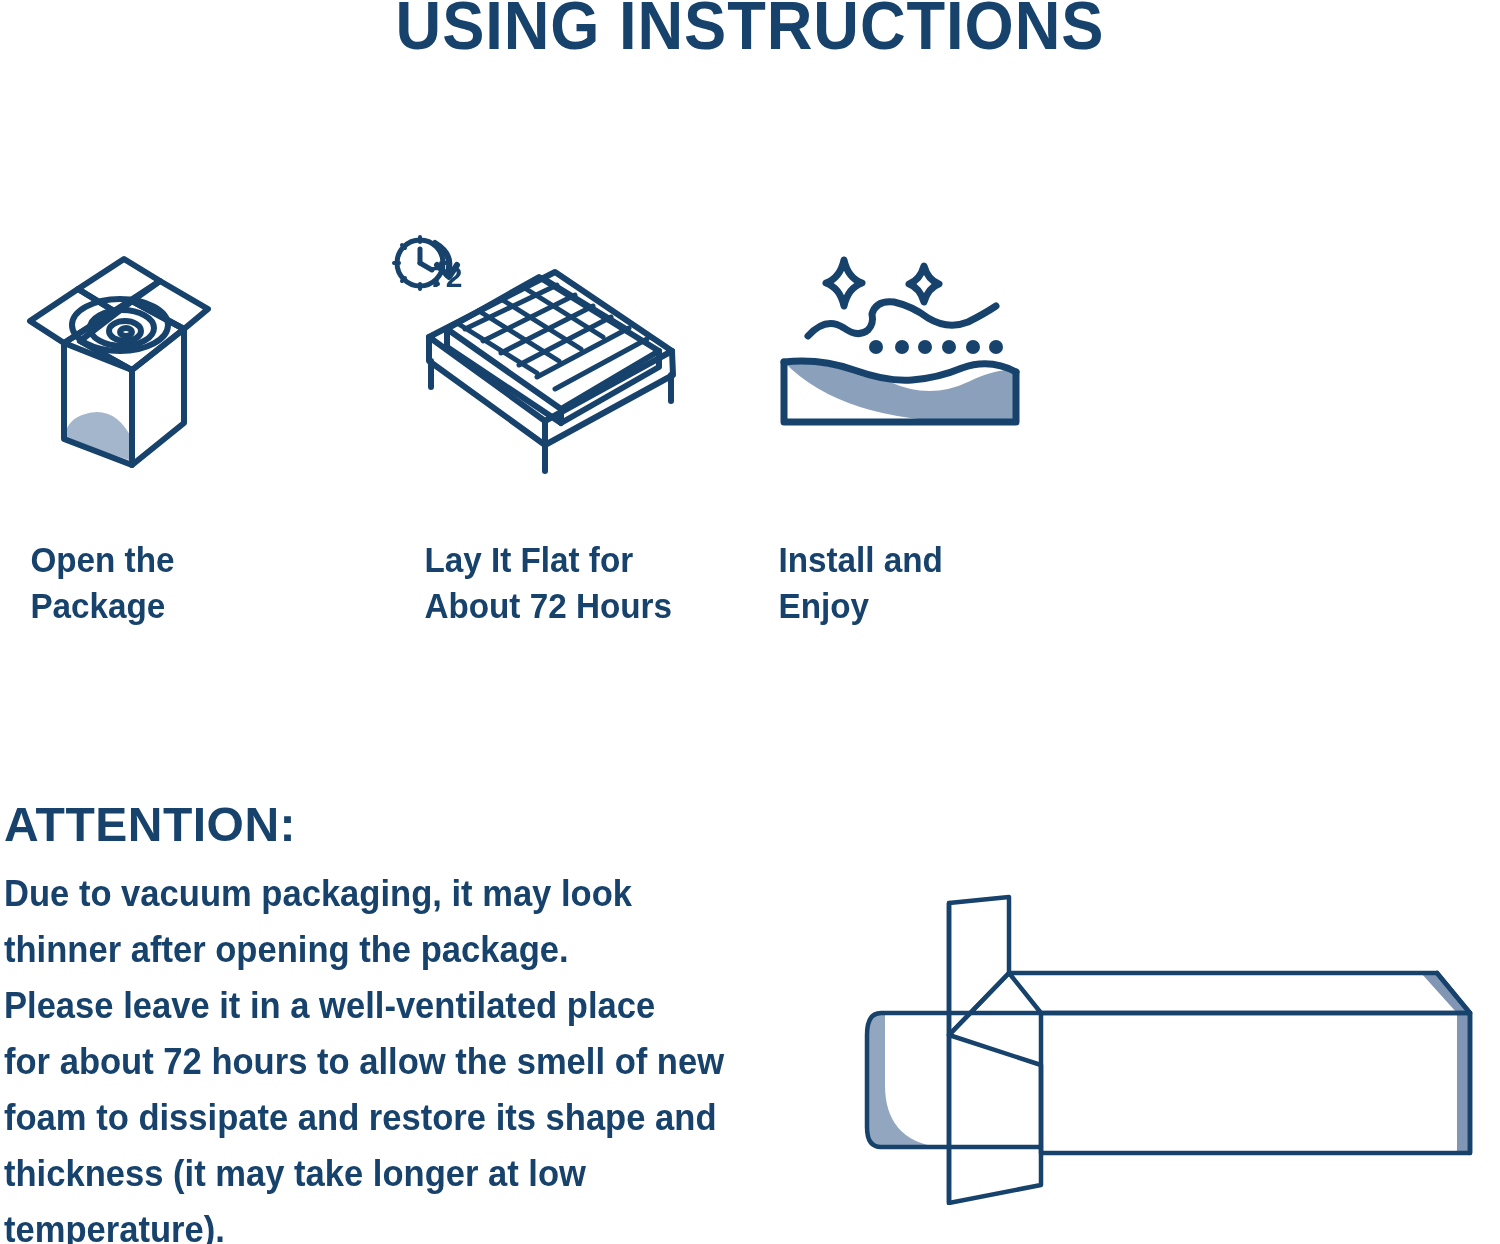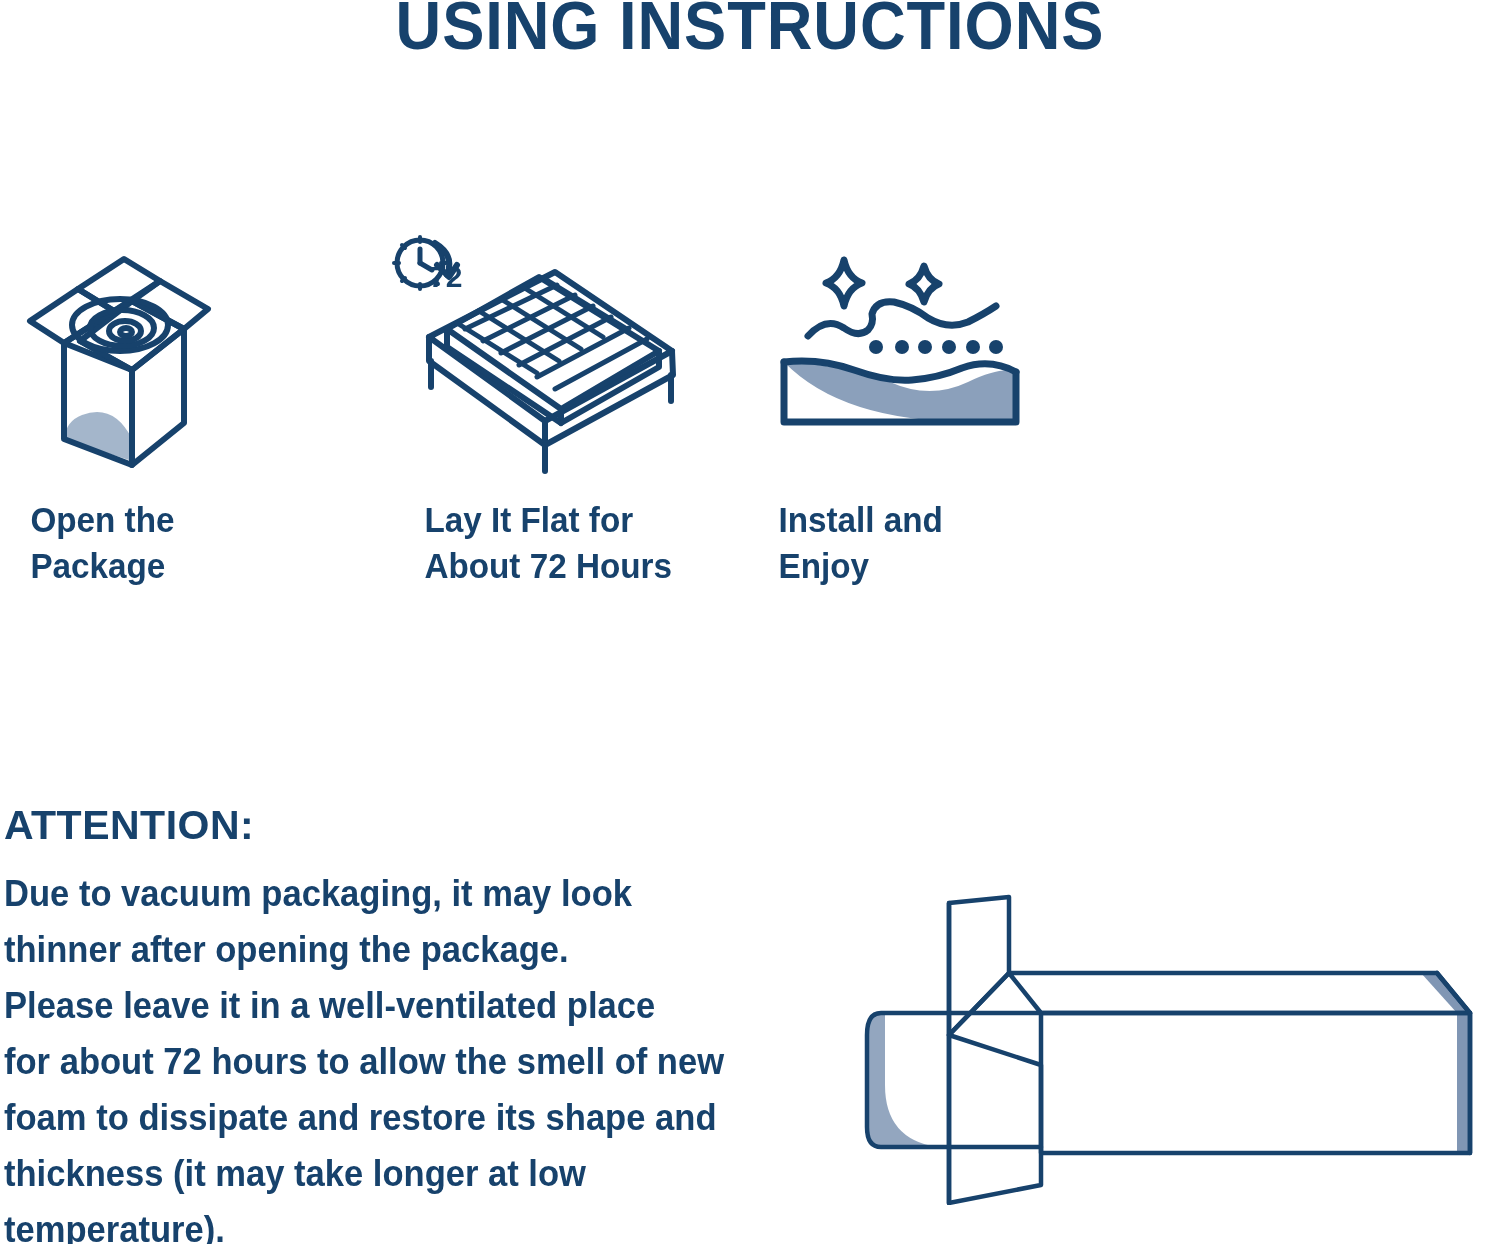--- a/index.html
+++ b/index.html
@@ -40,20 +40,21 @@
     top: 225px;
     width: 1500px;
     display: flex;
     align-items: flex-start;
   }
   .step {
     width: 375px;
     display: flex;
     flex-direction: column;
     align-items: flex-start;
+    gap: 40px;
   }
   .step-icon {
     height: 250px;
     width: 100%;
     display: flex;
     align-items: center;
     justify-content: flex-start;
     padding-left: 12px;
     box-sizing: border-box;
   }
@@ -72,21 +73,21 @@
   .step:nth-child(3) .step-label { padding-left: 30px; }
   .step:nth-child(4) .step-label { padding-left: 52px; }
 
   
   #attention-heading {
     position: absolute;
     left: 4px;
     top: 800px;
     color: #17426c;
     font-weight: bold;
-    font-size: 41px;
+    font-size: 48px;
     line-height: 50px;
     letter-spacing: 0.5px;
   }
   #attention-body {
     position: absolute;
     left: 4px;
     top: 866px;
     width: 880px;
     color: #17426c;
     font-weight: bold;

